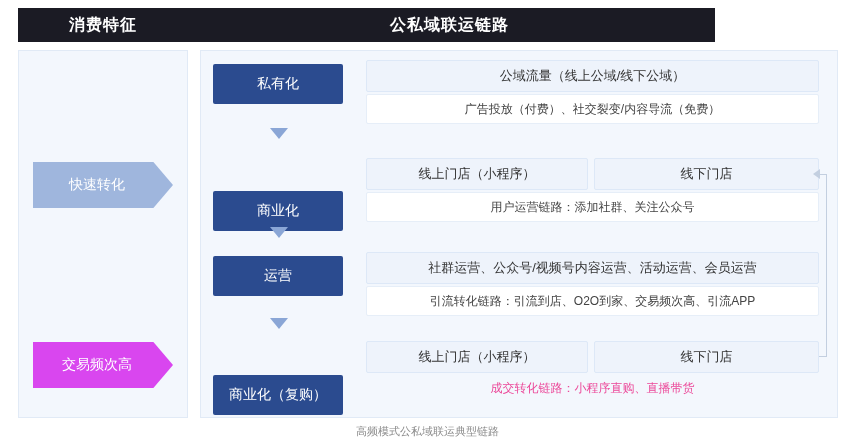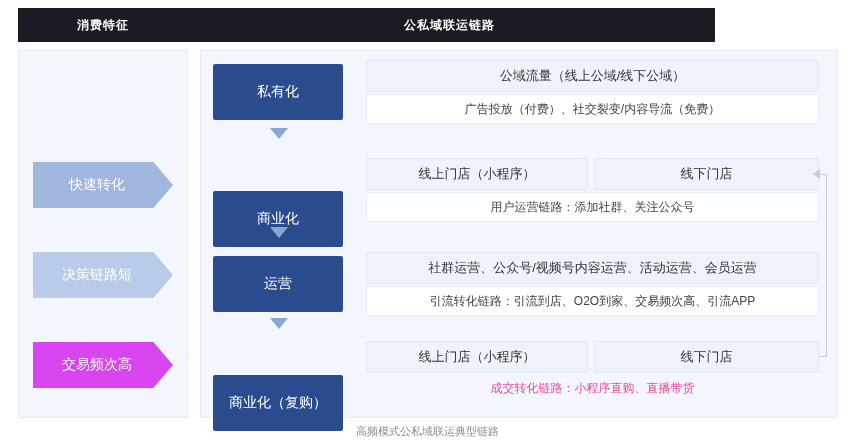--- a/index.html
+++ b/index.html
@@ -20,21 +20,21 @@
   }
 
   
   .hdr {
     position: absolute;
     height: 34px;
     display: flex;
     align-items: center;
     justify-content: center;
     color: #ffffff;
-    font-size: 12px;
+    font-size: 16px;
     font-weight: bold;
     letter-spacing: 1px;
   }
   .hdr-left {
     left: 18px;
     top: 8px;
     width: 170px;
     background: #1b1b24;
   }
   .hdr-right {
@@ -87,21 +87,21 @@
     background: #f3f7fd;
     border: 1px solid #e1eaf6;
     box-sizing: border-box;
   }
 
   
   .stage {
     position: absolute;
     left: 213px;
     width: 130px;
-    height: 56px;
+    height: 40px;
     background: #2b4b8f;
     color: #ffffff;
     font-size: 14px;
     display: flex;
     align-items: center;
     justify-content: center;
     border-radius: 2px;
   }
   .stage-1 { top: 64px; }
   .stage-2 { top: 165px; margin-top: 26px; }
@@ -180,21 +180,20 @@
 </head>
 <body>
 
 <div id="canvas">
 
   <div class="hdr hdr-left">消费特征</div>
   <div class="hdr hdr-right">公私域联运链路</div>
 
   <div class="left-panel"></div>
   <div class="chev chev-1">快速转化</div>
-  <div class="chev chev-2">决策链路短</div>
   <div class="chev chev-3">交易频次高</div>
 
   <div class="right-panel"></div>
 
   <div class="stage stage-1">私有化</div>
   <div class="stage stage-2">商业化</div>
   <div class="stage stage-3">运营</div>
   <div class="stage stage-4">商业化（复购）</div>
 
   <div class="down-arrow da-1"></div>

